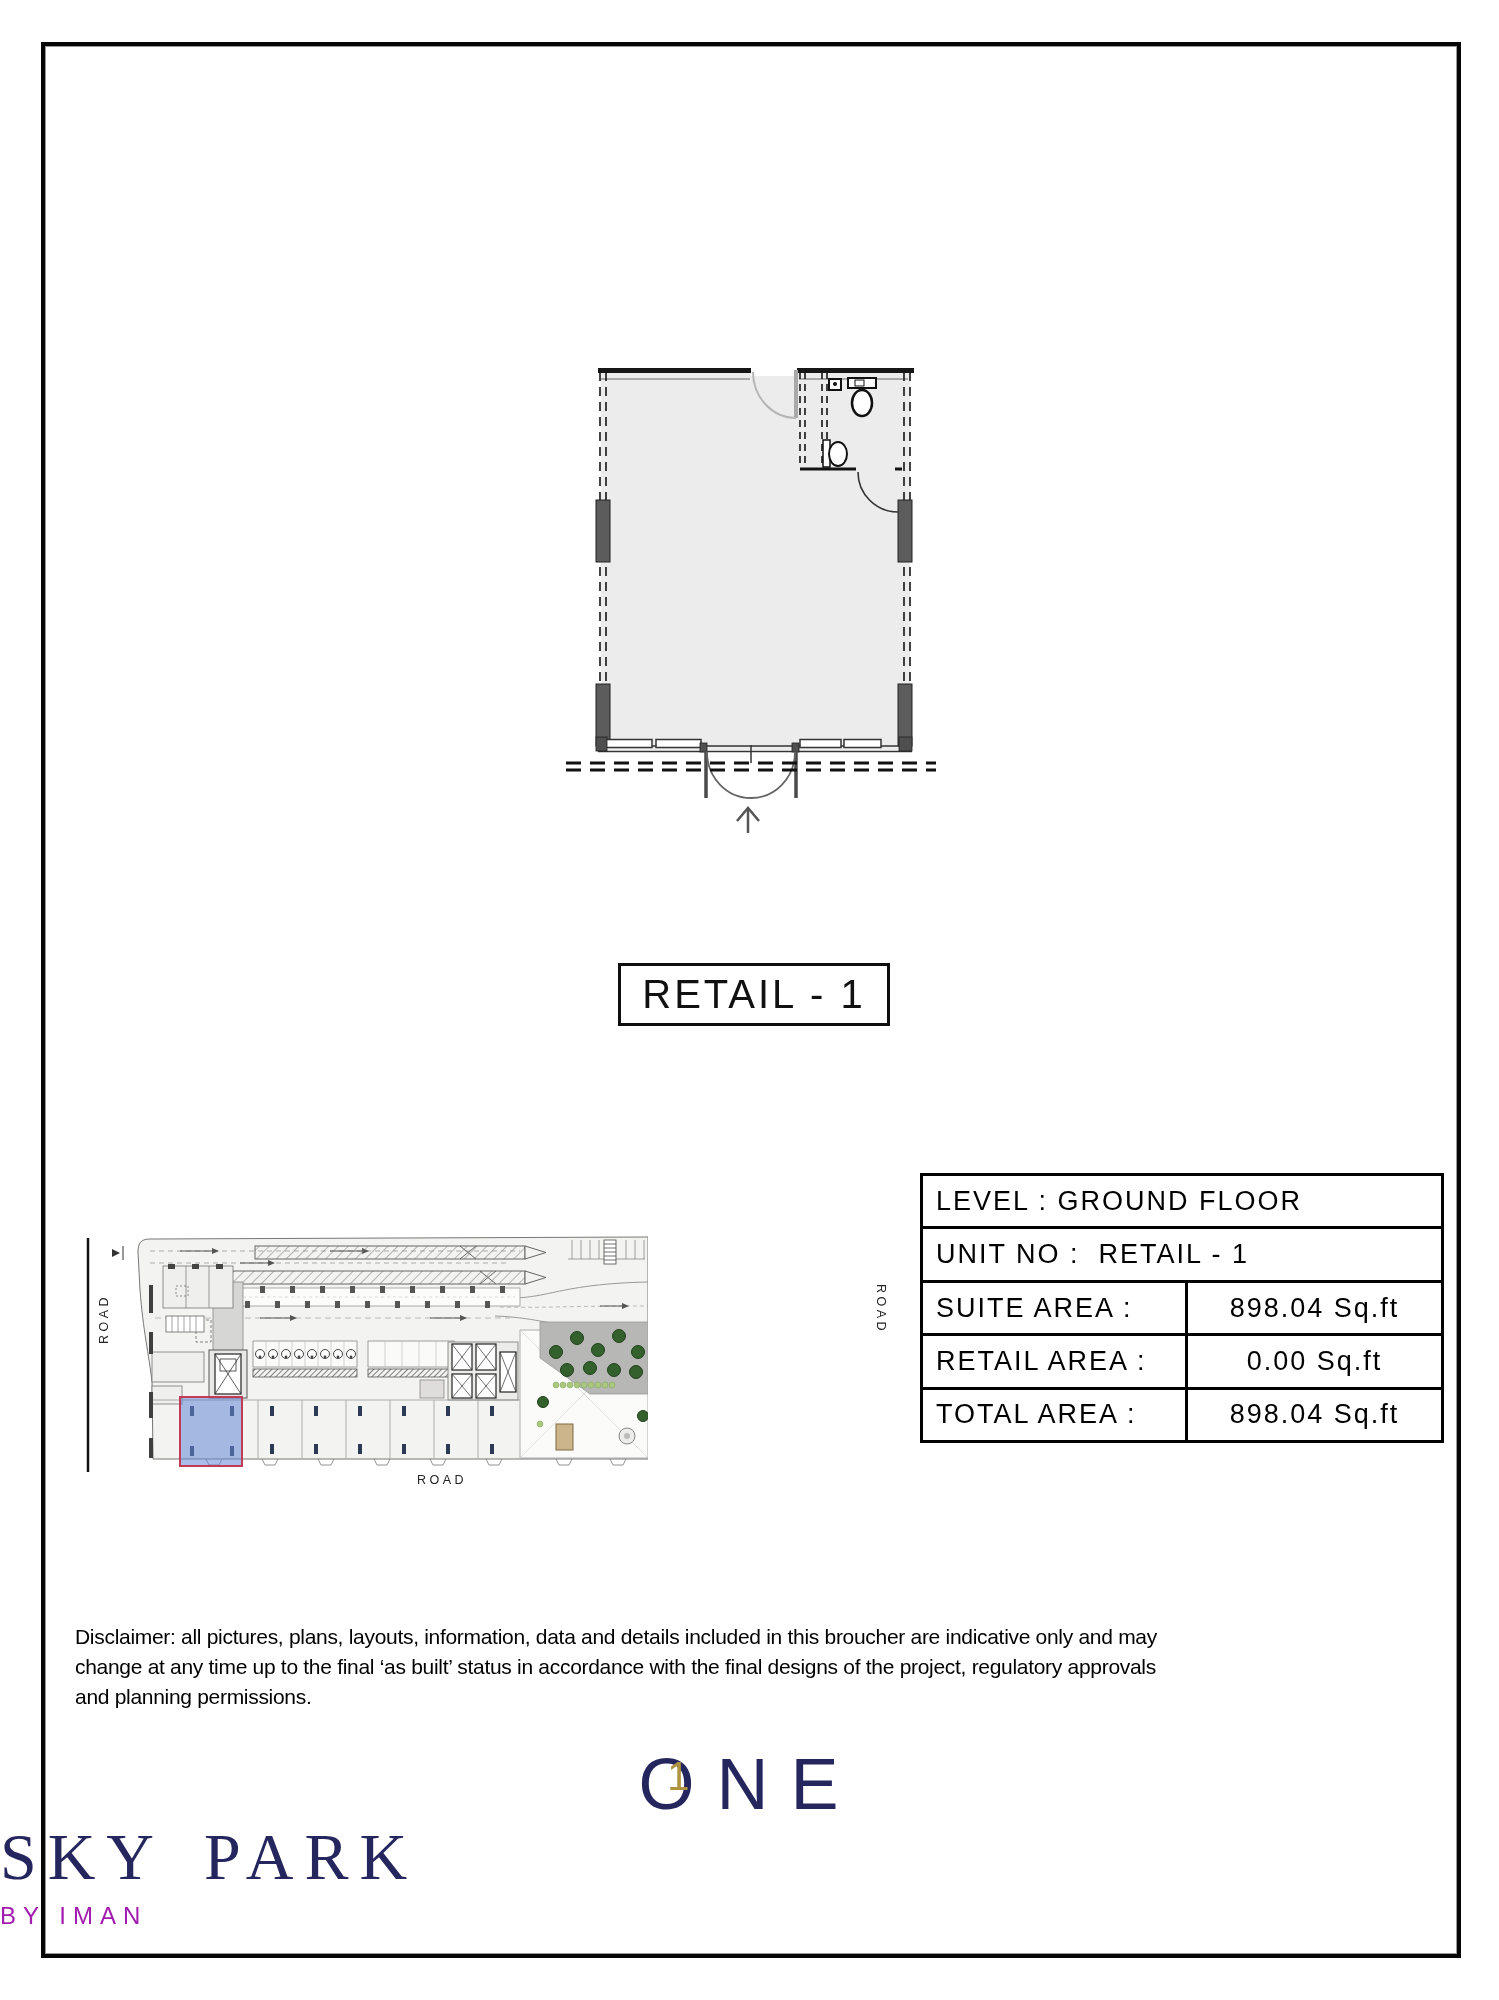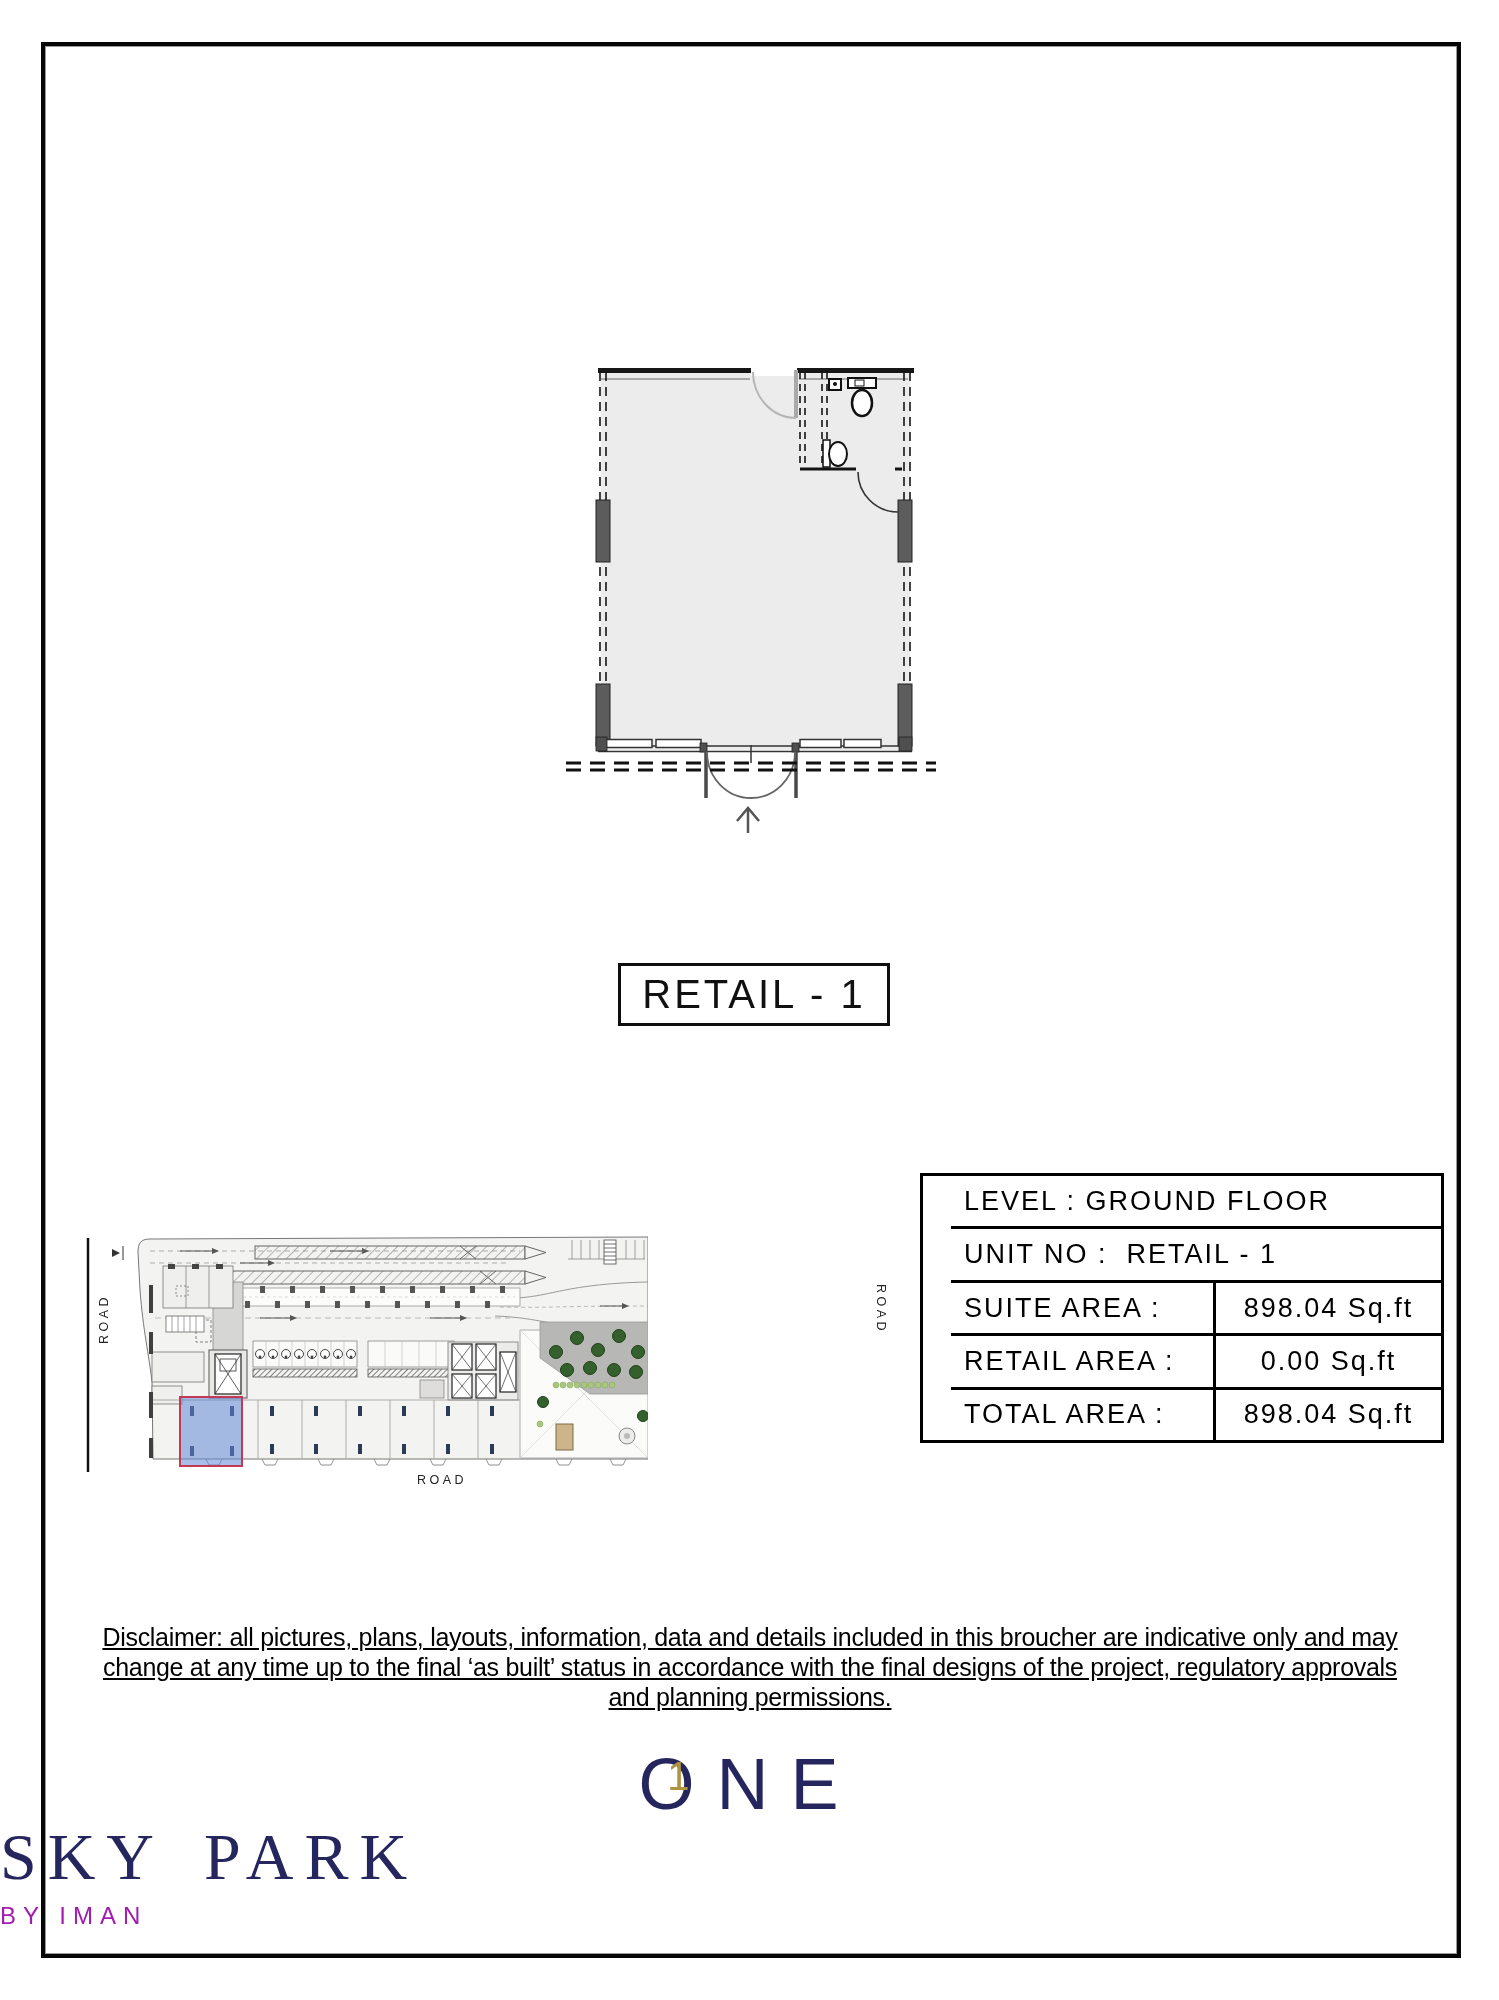--- a/index.html
+++ b/index.html
@@ -26,34 +26,34 @@
   .keyplan{position:absolute;left:85px;top:1225px;width:563px;height:252px;}
   .road-label{font-size:12.5px;letter-spacing:3.5px;color:#222;white-space:pre;}
   .road-left{position:absolute;left:97px;top:1344px;transform:rotate(-90deg);transform-origin:0 0;}
   .road-right{position:absolute;left:888px;top:1284px;transform:rotate(90deg);transform-origin:0 0;}
   .road-bottom{position:absolute;left:400px;top:1473px;width:84px;text-align:center;}
 
   
   .itable{
     position:absolute;left:920px;top:1173px;width:524px;height:270px;
     border:3px solid #000;box-sizing:border-box;display:flex;flex-direction:column;
-    font-size:27px;letter-spacing:2px;color:#000;padding-left:28px;
+    font-size:27px;letter-spacing:2px;color:#000;
   }
   .trow{flex:1;display:flex;align-items:center;border-top:3px solid #000;min-height:0;}
   .trow:first-child{border-top:none;}
   .trow .cell{white-space:pre;}
   .full-row{padding-left:13px;}
   .split .label{width:262px;padding-left:13px;box-sizing:border-box;flex:none;}
   .split .value{flex:1;height:100%;border-left:3px solid #000;box-sizing:border-box;
     display:flex;align-items:center;justify-content:center;}
 
   
   .disclaimer{
-    position:absolute;left:75px;top:1622px;width:1350px;text-align:center;
-    font-size:25px;line-height:30px;letter-spacing:-0.3px;color:#000;text-decoration:underline;
+    position:absolute;left:75px;top:1622px;width:1350px;
+    font-size:21px;line-height:30px;letter-spacing:-0.3px;color:#000;
   }
 
   
   .logo-one{
     position:absolute;left:0;top:1748px;width:1499px;text-align:center;
     font-family:Liberation Sans, sans-serif;font-size:72px;letter-spacing:22px;
     color:#26265f;line-height:1;
   }
   .logo-one-inner{position:relative;display:inline-block;}
   .logo-numeral{

